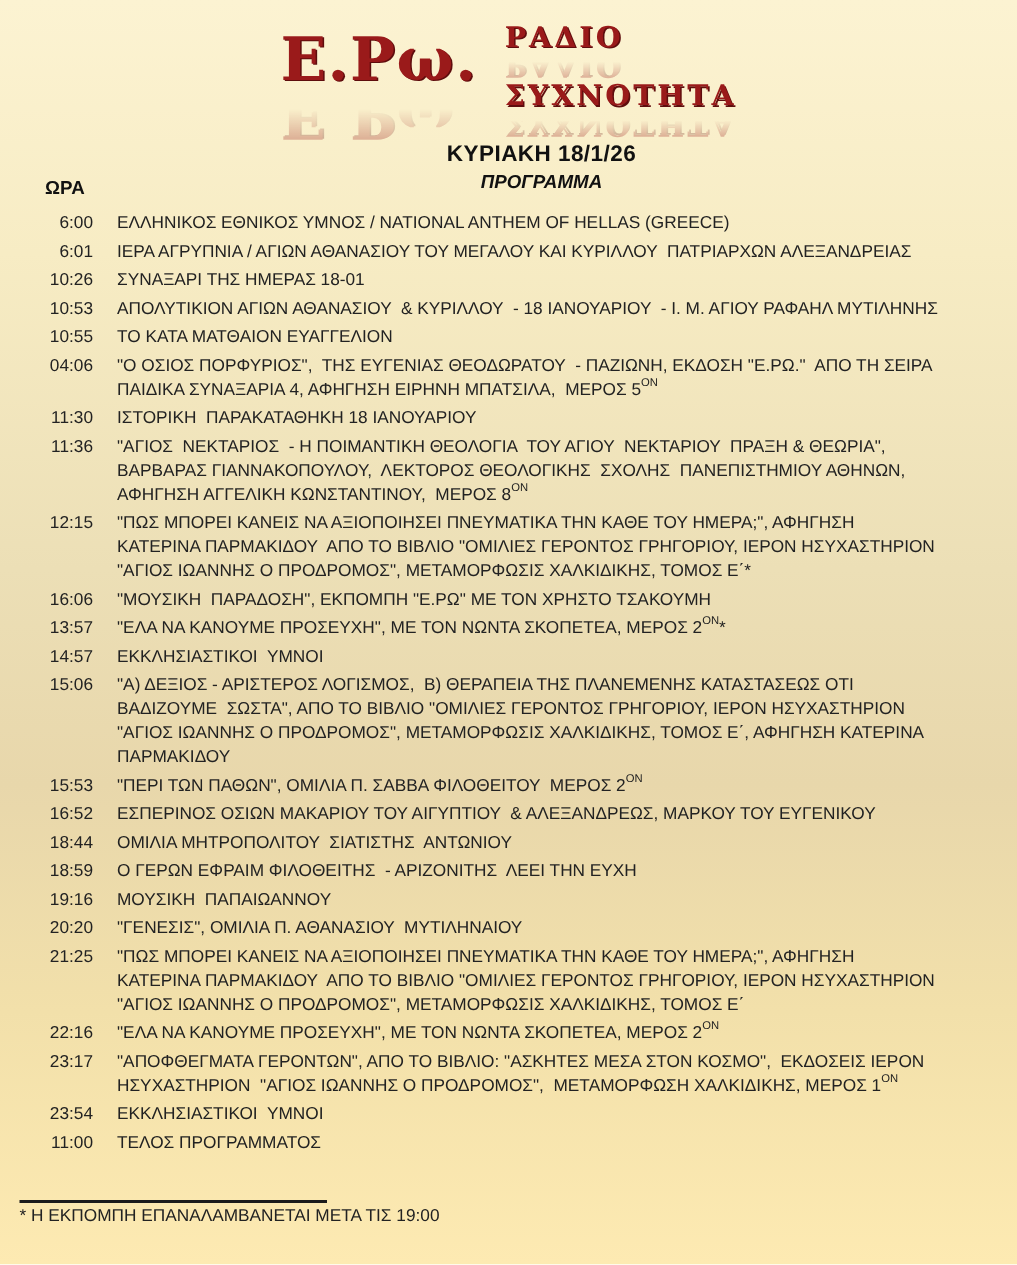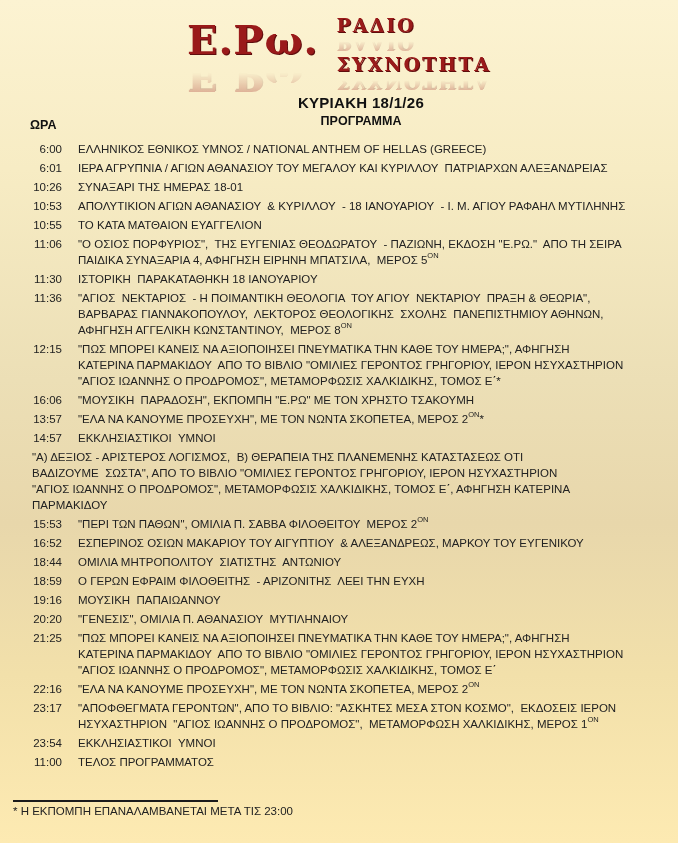--- a/index.html
+++ b/index.html
@@ -29,21 +29,21 @@
             mask-image:linear-gradient(180deg,rgba(0,0,0,.85) 0%,rgba(0,0,0,0) 62%);
   }
   .wordmark.reflection{margin-top:-1px;margin-bottom:2px;}
   .date-title{
     margin:4px 0 0;position:relative;left:22px;text-align:center;
     font-size:15px;font-weight:bold;color:#111;letter-spacing:.3px;
   }
   .cols-header{position:relative;height:20px;margin-top:3px;}
   .col-time{position:absolute;left:30px;top:4px;font-size:12.5px;font-weight:bold;color:#111;}
   .col-prog{position:absolute;left:0;right:0;top:0;text-align:center;margin-left:44px;
-    font-size:12.5px;font-weight:bold;color:#111;}
+    font-size:12.5px;font-weight:bold;color:#111;font-style:italic;}
   
   .schedule{margin:7px 0 0 16px;}
   .row{display:flex;margin-bottom:3px;}
   .time{flex:none;width:46px;text-align:right;font-size:11.5px;line-height:16px;color:#222;}
   .prog{flex:1;margin-left:16px;}
   .line{font-size:11.5px;line-height:16px;color:#222;white-space:pre;}
   .line sup{font-size:7.5px;line-height:1;position:relative;top:-1px;letter-spacing:0;}
   
   .footnote{position:absolute;left:13px;top:800px;}
   .footnote-rule{width:205px;border-top:2px solid #1b1b1b;margin-bottom:3px;}
@@ -99,21 +99,21 @@
           <div class="line">ΑΠΟΛΥΤΙΚΙΟΝ ΑΓΙΩΝ ΑΘΑΝΑΣΙΟΥ  &amp; ΚΥΡΙΛΛΟΥ  - 18 ΙΑΝΟΥΑΡΙΟΥ  - Ι. Μ. ΑΓΙΟΥ ΡΑΦΑΗΛ ΜΥΤΙΛΗΝΗΣ</div>
         </div>
       </div>
       <div class="row">
         <div class="time">10:55</div>
         <div class="prog">
           <div class="line">ΤΟ ΚΑΤΑ ΜΑΤΘΑΙΟΝ ΕΥΑΓΓΕΛΙΟΝ</div>
         </div>
       </div>
       <div class="row">
-        <div class="time">11:06</div>
+        <div class="time">04:06</div>
         <div class="prog">
           <div class="line">"Ο ΟΣΙΟΣ ΠΟΡΦΥΡΙΟΣ",  ΤΗΣ ΕΥΓΕΝΙΑΣ ΘΕΟΔΩΡΑΤΟΥ  - ΠΑΖΙΩΝΗ, ΕΚΔΟΣΗ "Ε.ΡΩ."  ΑΠΟ ΤΗ ΣΕΙΡΑ</div>
           <div class="line">ΠΑΙΔΙΚΑ ΣΥΝΑΞΑΡΙΑ 4, ΑΦΗΓΗΣΗ ΕΙΡΗΝΗ ΜΠΑΤΣΙΛΑ,  ΜΕΡΟΣ 5<sup>ΟΝ</sup></div>
         </div>
       </div>
       <div class="row">
         <div class="time">11:30</div>
         <div class="prog">
           <div class="line">ΙΣΤΟΡΙΚΗ  ΠΑΡΑΚΑΤΑΘΗΚΗ 18 ΙΑΝΟΥΑΡΙΟΥ</div>
         </div>
@@ -146,20 +146,21 @@
           <div class="line">"ΕΛΑ ΝΑ ΚΑΝΟΥΜΕ ΠΡΟΣΕΥΧΗ", ΜΕ ΤΟΝ ΝΩΝΤΑ ΣΚΟΠΕΤΕΑ, ΜΕΡΟΣ 2<sup>ΟΝ</sup>*</div>
         </div>
       </div>
       <div class="row">
         <div class="time">14:57</div>
         <div class="prog">
           <div class="line">ΕΚΚΛΗΣΙΑΣΤΙΚΟΙ  ΥΜΝΟΙ</div>
         </div>
       </div>
       <div class="row">
+        <div class="time">15:06</div>
         <div class="prog">
           <div class="line">"Α) ΔΕΞΙΟΣ - ΑΡΙΣΤΕΡΟΣ ΛΟΓΙΣΜΟΣ,  Β) ΘΕΡΑΠΕΙΑ ΤΗΣ ΠΛΑΝΕΜΕΝΗΣ ΚΑΤΑΣΤΑΣΕΩΣ ΟΤΙ</div>
           <div class="line">ΒΑΔΙΖΟΥΜΕ  ΣΩΣΤΑ", ΑΠΟ ΤΟ ΒΙΒΛΙΟ "ΟΜΙΛΙΕΣ ΓΕΡΟΝΤΟΣ ΓΡΗΓΟΡΙΟΥ, ΙΕΡΟΝ ΗΣΥΧΑΣΤΗΡΙΟΝ</div>
           <div class="line">"ΑΓΙΟΣ ΙΩΑΝΝΗΣ Ο ΠΡΟΔΡΟΜΟΣ", ΜΕΤΑΜΟΡΦΩΣΙΣ ΧΑΛΚΙΔΙΚΗΣ, ΤΟΜΟΣ Ε΄, ΑΦΗΓΗΣΗ ΚΑΤΕΡΙΝΑ</div>
           <div class="line">ΠΑΡΜΑΚΙΔΟΥ</div>
         </div>
       </div>
       <div class="row">
         <div class="time">15:53</div>
         <div class="prog">
@@ -226,16 +227,16 @@
       <div class="row">
         <div class="time">11:00</div>
         <div class="prog">
           <div class="line">ΤΕΛΟΣ ΠΡΟΓΡΑΜΜΑΤΟΣ</div>
         </div>
       </div>
     </main>
 
   <footer class="footnote">
     <div class="footnote-rule"></div>
-    <div class="footnote-text">* Η ΕΚΠΟΜΠΗ ΕΠΑΝΑΛΑΜΒΑΝΕΤΑΙ ΜΕΤΑ ΤΙΣ 23:00</div>
+    <div class="footnote-text">* Η ΕΚΠΟΜΠΗ ΕΠΑΝΑΛΑΜΒΑΝΕΤΑΙ ΜΕΤΑ ΤΙΣ 19:00</div>
   </footer>
 
 </div>
 
 </body></html>

